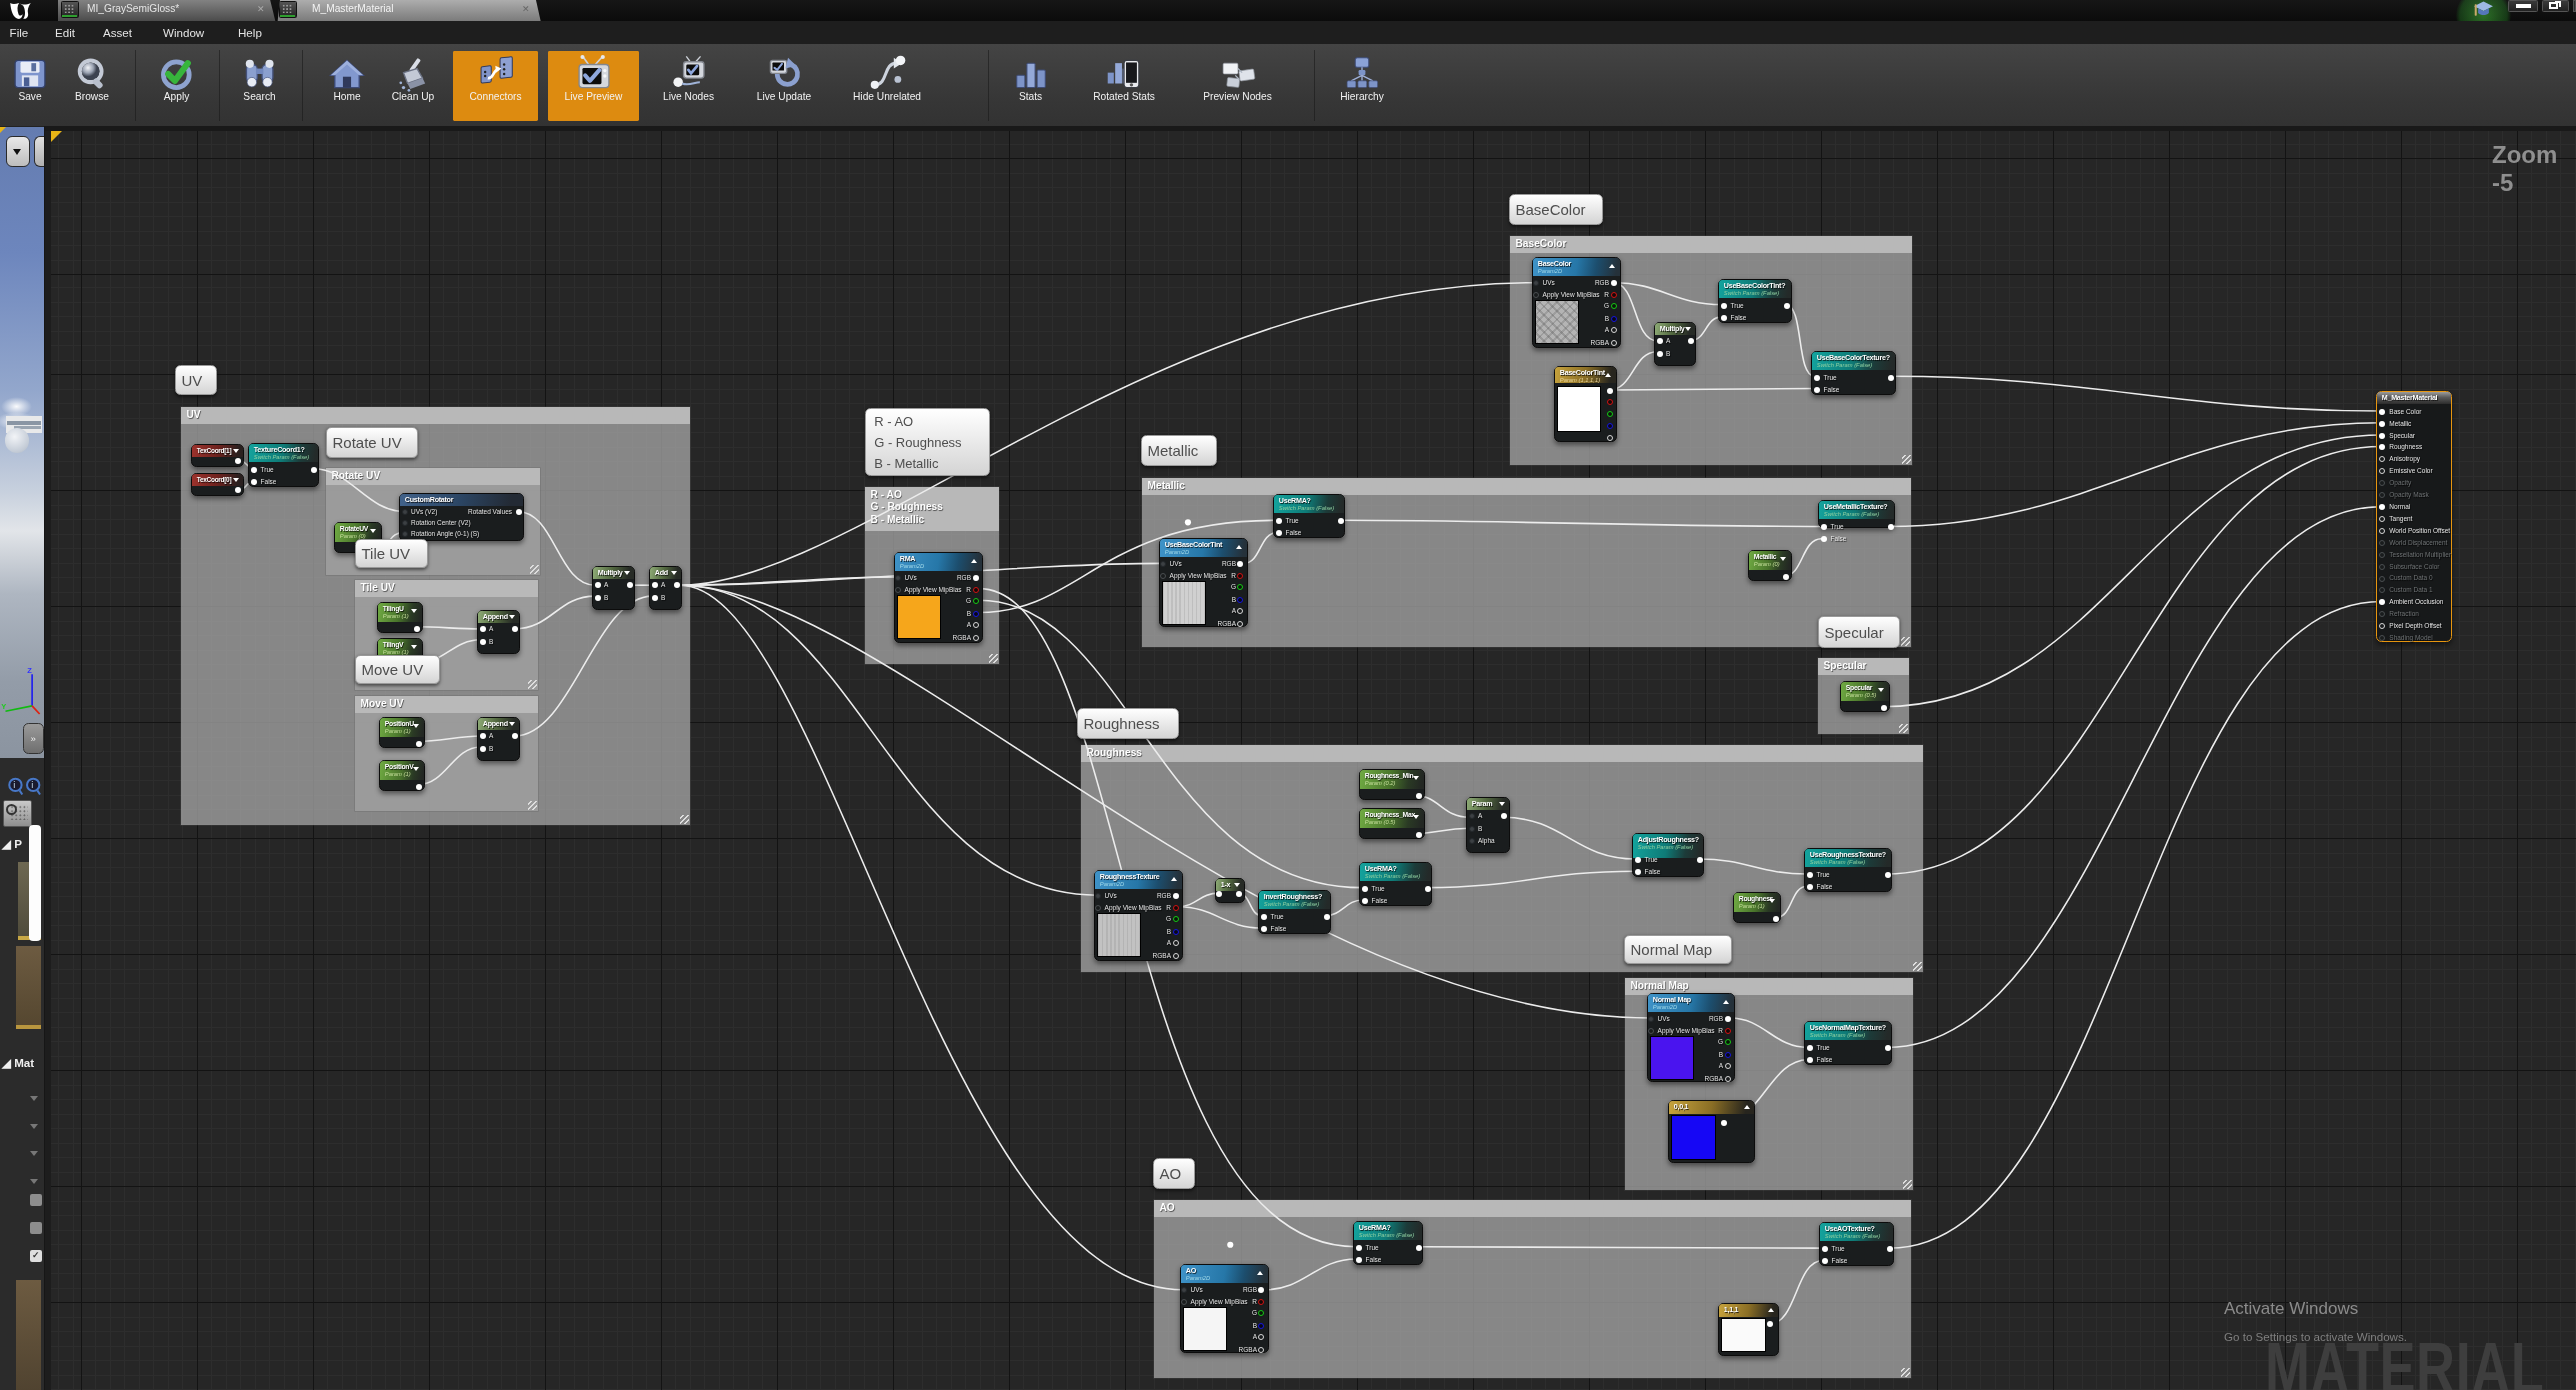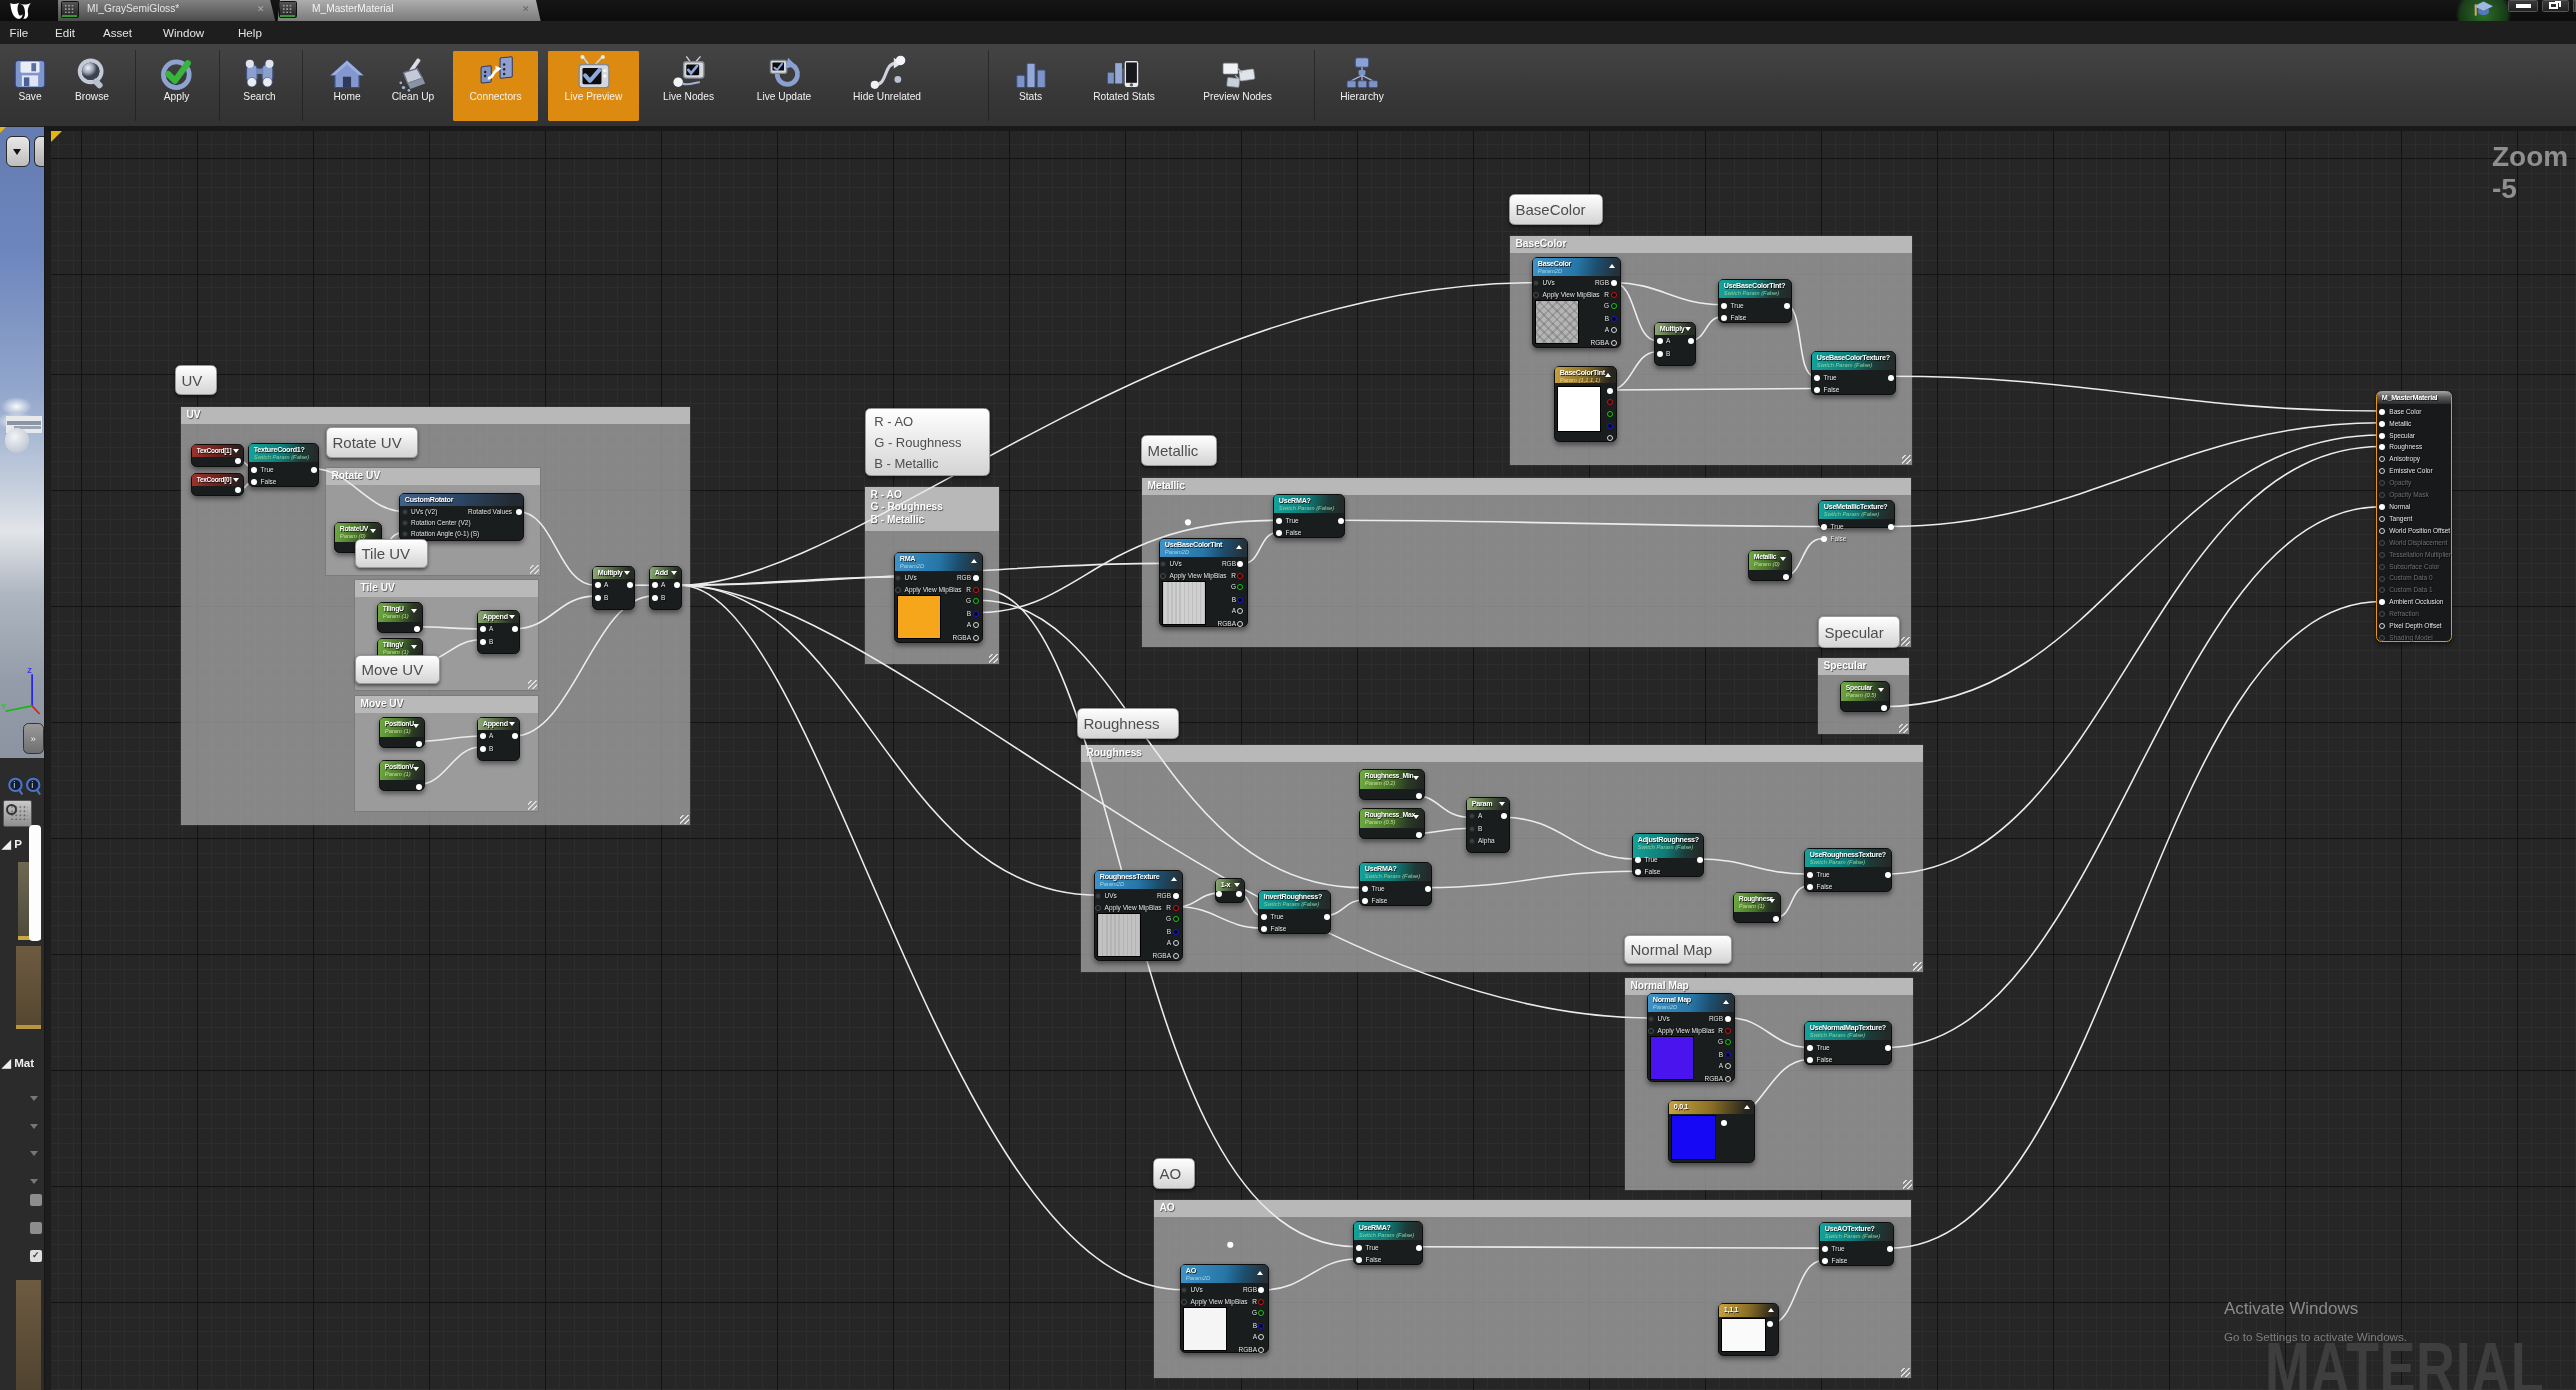--- a/index.html
+++ b/index.html
@@ -58,21 +58,21 @@
 .po{border:1.7px solid #d8d8d8;background:#191c1d}
 .pdim{border:1.4px solid #4a4e50;background:#191c1d}
 .pr{border:1.7px solid #d21212;background:#150808}
 .pgr{border:1.7px solid #16c916;background:#081508}
 .pb{border:1.7px solid #1616e0;background:#080815}
 .rl{position:absolute;font-size:6.5px;line-height:7.5px;color:#e6e6e6;white-space:nowrap;text-shadow:0.7px 0.7px 0.7px rgba(0,0,0,.7)}
 .rr{position:absolute;font-size:6.5px;line-height:7.5px;color:#e6e6e6;white-space:nowrap;text-shadow:0.7px 0.7px 0.7px rgba(0,0,0,.7);text-align:right}
 .dim{color:#6e7274}
 .thumb{position:absolute;border:0.7px solid #000}
 
-#zoomlbl{color:#8f8f8f;font-size:28px;font-weight:bold}
+#zoomlbl{color:#8f8f8f;font-size:24px;font-weight:bold}
 #actw1{color:#8b8b8b;font-size:17px}
 #actw2{color:#7f7f7f;font-size:11.6px}
 #mat{color:#3e3e3e;font-size:73px;font-weight:bold;letter-spacing:0.7px;transform:scaleX(0.74);transform-origin:left top}
 </style></head><body>
 <div id="titlebar" class="abs">
 <svg class="abs" style="left:5.5px;top:0.7px" width="29" height="20.5" viewBox="0 0 42 30">
       <path d="M6 3 C7 14 10 24 17 26 C21 27 24 24 24 19 C22 22 19 22 18 19 C16 13 16 7 19 3 C13 5 9 5 6 3 Z M19 3 C24 6 29 6 36 3 C32 8 31 14 32 18 C33 23 30 27 25 26 C29 22 28 12 25 7 Z" fill="#fff"></path>
     </svg>
 <div class="tab tabbg1" style="left:58px;width:221px">
       <div class="ticon"></div>

